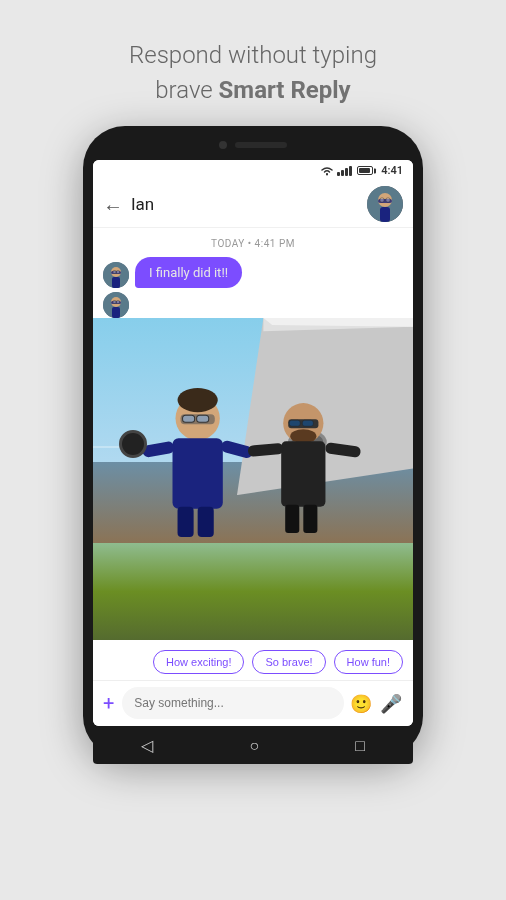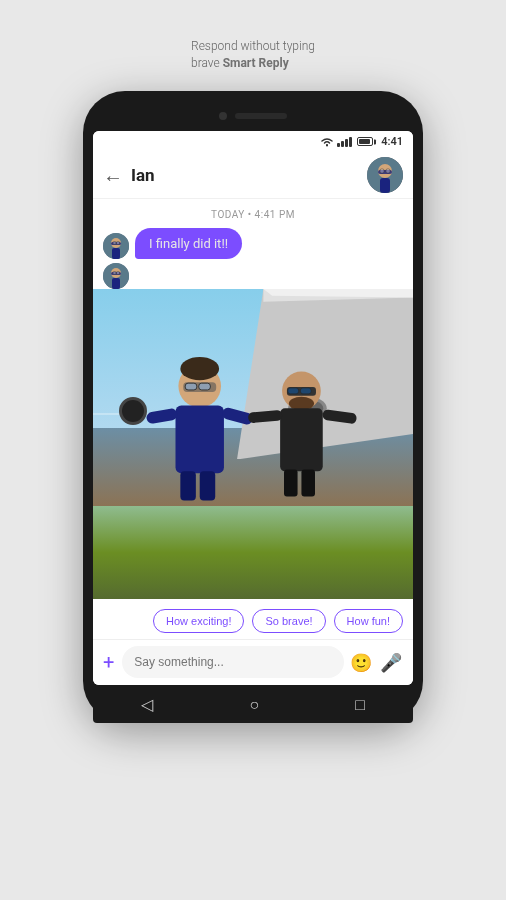--- a/index.html
+++ b/index.html
@@ -13,21 +13,21 @@
       align-items: center;
       overflow: hidden;
     }
 
     
     .phone {
       width: 340px;
       height: 632px;
       background: #1a1a1a;
       border-radius: 42px;
-      padding: 14px 10px;
+      padding: 8px 10px;
       position: relative;
       box-shadow: 0 10px 40px rgba(0,0,0,0.35);
     }
 
     
     .phone-top {
       display: flex;
       justify-content: center;
       align-items: center;
       height: 22px;
@@ -125,21 +125,21 @@
     }
     .back-arrow {
       font-size: 20px;
       color: #555;
       margin-right: 8px;
       cursor: pointer;
     }
     .contact-name {
       font-size: 17px;
       color: #222;
-      font-weight: 700;
+      font-weight: 400;
       flex: 1;
     }
     .contact-avatar {
       width: 36px;
       height: 36px;
       border-radius: 50%;
       background: #6c6c6c;
       overflow: hidden;
       display: flex;
       align-items: center;
@@ -333,21 +333,21 @@
       width: 28px;
       height: 28px;
       border-radius: 50%;
       background: #222;
       border: 3px solid #444;
     }
   </style>
 </head>
 <body>
 
-<div style="margin-top: 38px; margin-bottom: 18px; color: #666; font-size: 12px; line-height: 1.45; font-weight: 300; max-width: 300px;">
+<div style="text-align:center; margin-top: 38px; margin-bottom: 18px; color: #666; font-size: 24px; line-height: 1.45; font-weight: 300; max-width: 300px;">
   <span>Respond without typing</span><br>
   <span>brave </span><strong style="color: #737373; font-weight: 700;">Smart Reply</strong>
 </div>
 
 <div class="phone">
 
   <div class="phone-top">
     <div class="phone-camera"></div>
     <div class="phone-speaker"></div>
   </div>

